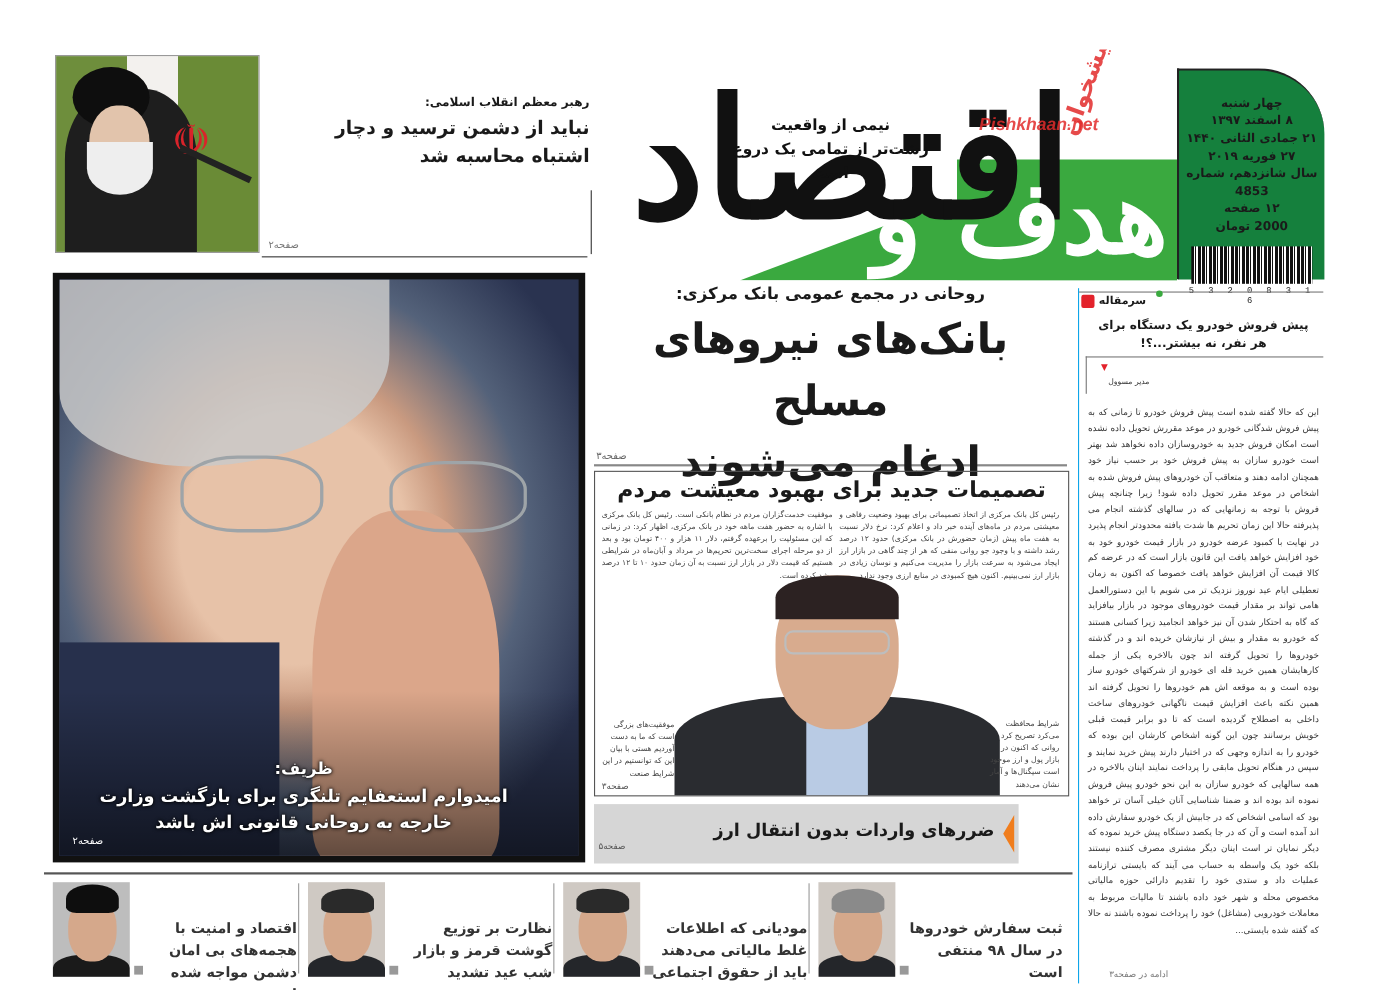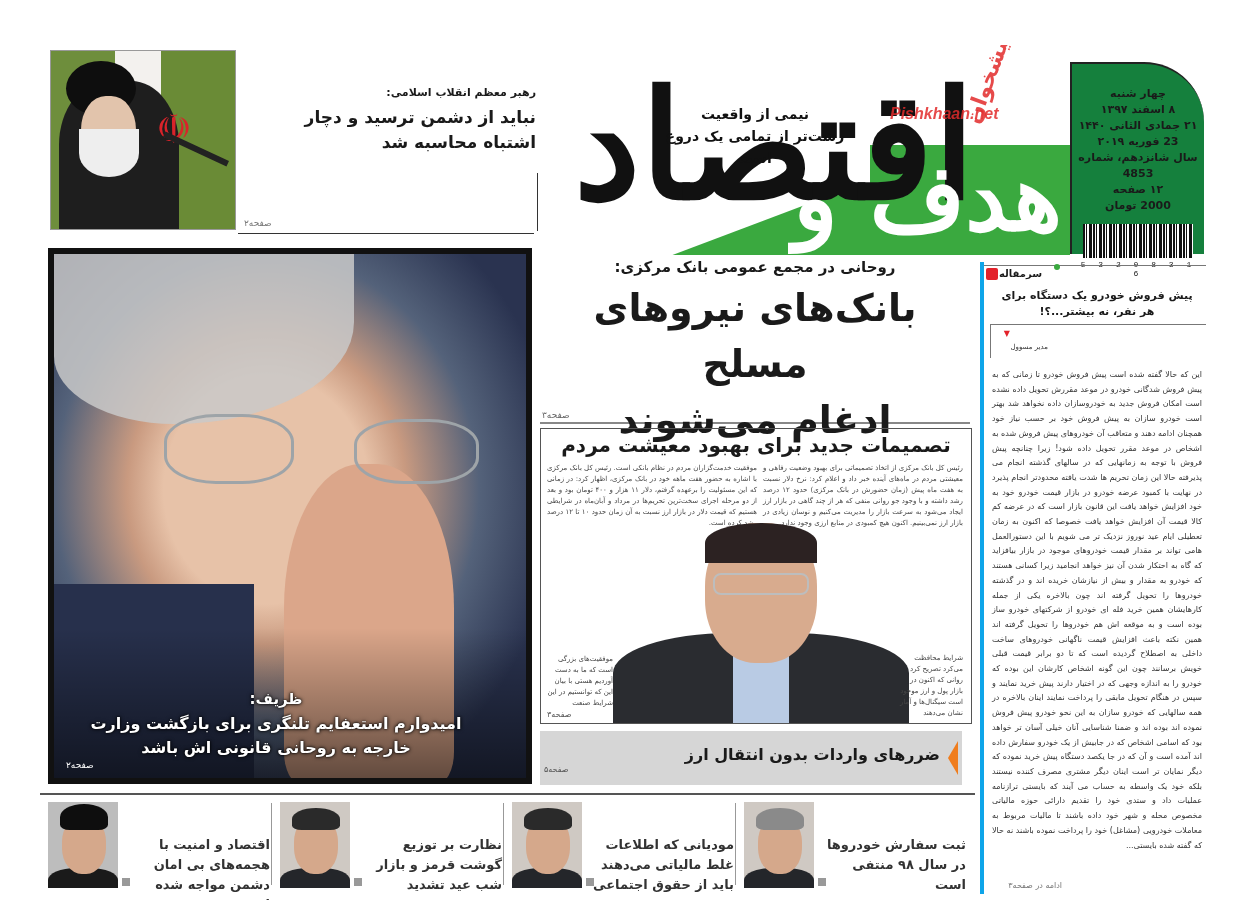--- a/index.html
+++ b/index.html
@@ -70,27 +70,27 @@
   #story2-photo .suit { position: absolute; left: 0; top: 110px; width: 296px; height: 100px; background: #2a2c30; border-radius: 40% 40% 0 0; }
   #story2-photo .shirt { position: absolute; left: 120px; top: 120px; width: 56px; height: 80px; background: #b9cbe4; }
   #story2-photo .head { position: absolute; left: 92px; top: 0; width: 112px; height: 140px; background: #d8ab8e; border-radius: 45%; }
   #story2-photo .hairc { position: absolute; left: 92px; top: 0; width: 112px; height: 40px; background: #2c2222; border-radius: 50% 50% 0 0; }
   #story2-photo .glasses { position: absolute; left: 100px; top: 50px; width: 96px; height: 22px; border: 2px solid #bdbdbd; border-radius: 8px; }
   #story2-page { position: absolute; left: 6px; bottom: 4px; font-size: 8px; color: #555; }
   #story2-col-tail-r { position: absolute; right: 8px; bottom: 4px; width: 64px; font-size: 7px; line-height: 11px; color: #444; }
   #story2-col-tail-l { position: absolute; left: 6px; bottom: 14px; width: 66px; font-size: 7px; line-height: 11px; color: #444; }
 
   
-  #banner { left: 540px; top: 731px; width: 422px; height: 54px; background: #d6d6d6; }
+  #banner { left: 540px; top: 731px; width: 386px; height: 54px; background: #d6d6d6; }
   #banner-arrow { position: absolute; right: 4px; top: 10px; width: 0; height: 0; border-top: 17px solid transparent; border-bottom: 17px solid transparent; border-right: 10px solid #f07d1d; }
   #banner-title { position: absolute; right: 22px; top: 14px; font-size: 16px; font-weight: bold; }
   #banner-page { position: absolute; left: 4px; top: 34px; font-size: 8px; color: #555; }
 
   
-  #editorial { left: 980px; top: 262px; width: 222px; height: 632px; border-left: 4px solid #0ea5e9; }
+  #editorial { left: 980px; top: 262px; width: 222px; height: 632px; border-left: 1px solid #0ea5e9; }
   #edit-head-bar { position: absolute; left: 0; top: 3px; width: 222px; height: 1px; background: #777; }
   #edit-badge { position: absolute; left: 2px; top: 6px; width: 12px; height: 12px; background: #e3222b; border-radius: 2px; }
   #edit-label { position: absolute; right: 160px; top: 6px; font-size: 10px; font-weight: bold; }
   #edit-dot { position: absolute; left: 70px; top: 2px; width: 6px; height: 6px; background: #3aa93f; border-radius: 50%; }
   #edit-title { position: absolute; left: 10px; top: 26px; width: 206px; text-align: center; font-size: 11px; font-weight: bold; line-height: 16px; }
   #edit-author-box { position: absolute; left: 6px; top: 62px; width: 216px; height: 34px; border-top: 1px solid #777; border-left: 1px solid #777; }
   #edit-author { position: absolute; right: 158px; top: 18px; font-size: 7px; color: #333; }
   #edit-author-tri { position: absolute; right: 196px; top: 4px; color: #e3222b; font-size: 8px; }
   #edit-body { position: absolute; left: 8px; top: 106px; width: 210px; font-size: 8px; line-height: 14.7px; color: #333; text-align: justify; }
   #edit-more { position: absolute; right: 140px; bottom: 4px; font-size: 8px; color: #777; }
@@ -119,21 +119,21 @@
     <div>زشت‌تر از تمامی یک دروغ است</div>
   </div>
   <div id="watermark-fa">پیشخوان</div>
   <div id="watermark">Pishkhaan.net</div>
 </div>
 
 <div id="datebox" class="abs rtl" style="text-align:center;">
   <div class="line">چهار شنبه</div>
   <div class="line">۸ اسفند ۱۳۹۷</div>
   <div class="line">۲۱ جمادی الثانی ۱۴۴۰</div>
-  <div class="line">23 فوریه ۲۰۱۹</div>
+  <div class="line">۲۷ فوریه ۲۰۱۹</div>
   <div class="line">سال شانزدهم، شماره 4853</div>
   <div class="line">۱۲ صفحه</div>
   <div class="line">2000 تومان</div>
   <div id="barcode"></div>
   <div id="barcode-num">1 3 8 0 2 3 5 6</div>
 </div>
 
 <div id="leader-box" class="abs">
   <div id="leader-photo">
     <div class="figure"></div>

